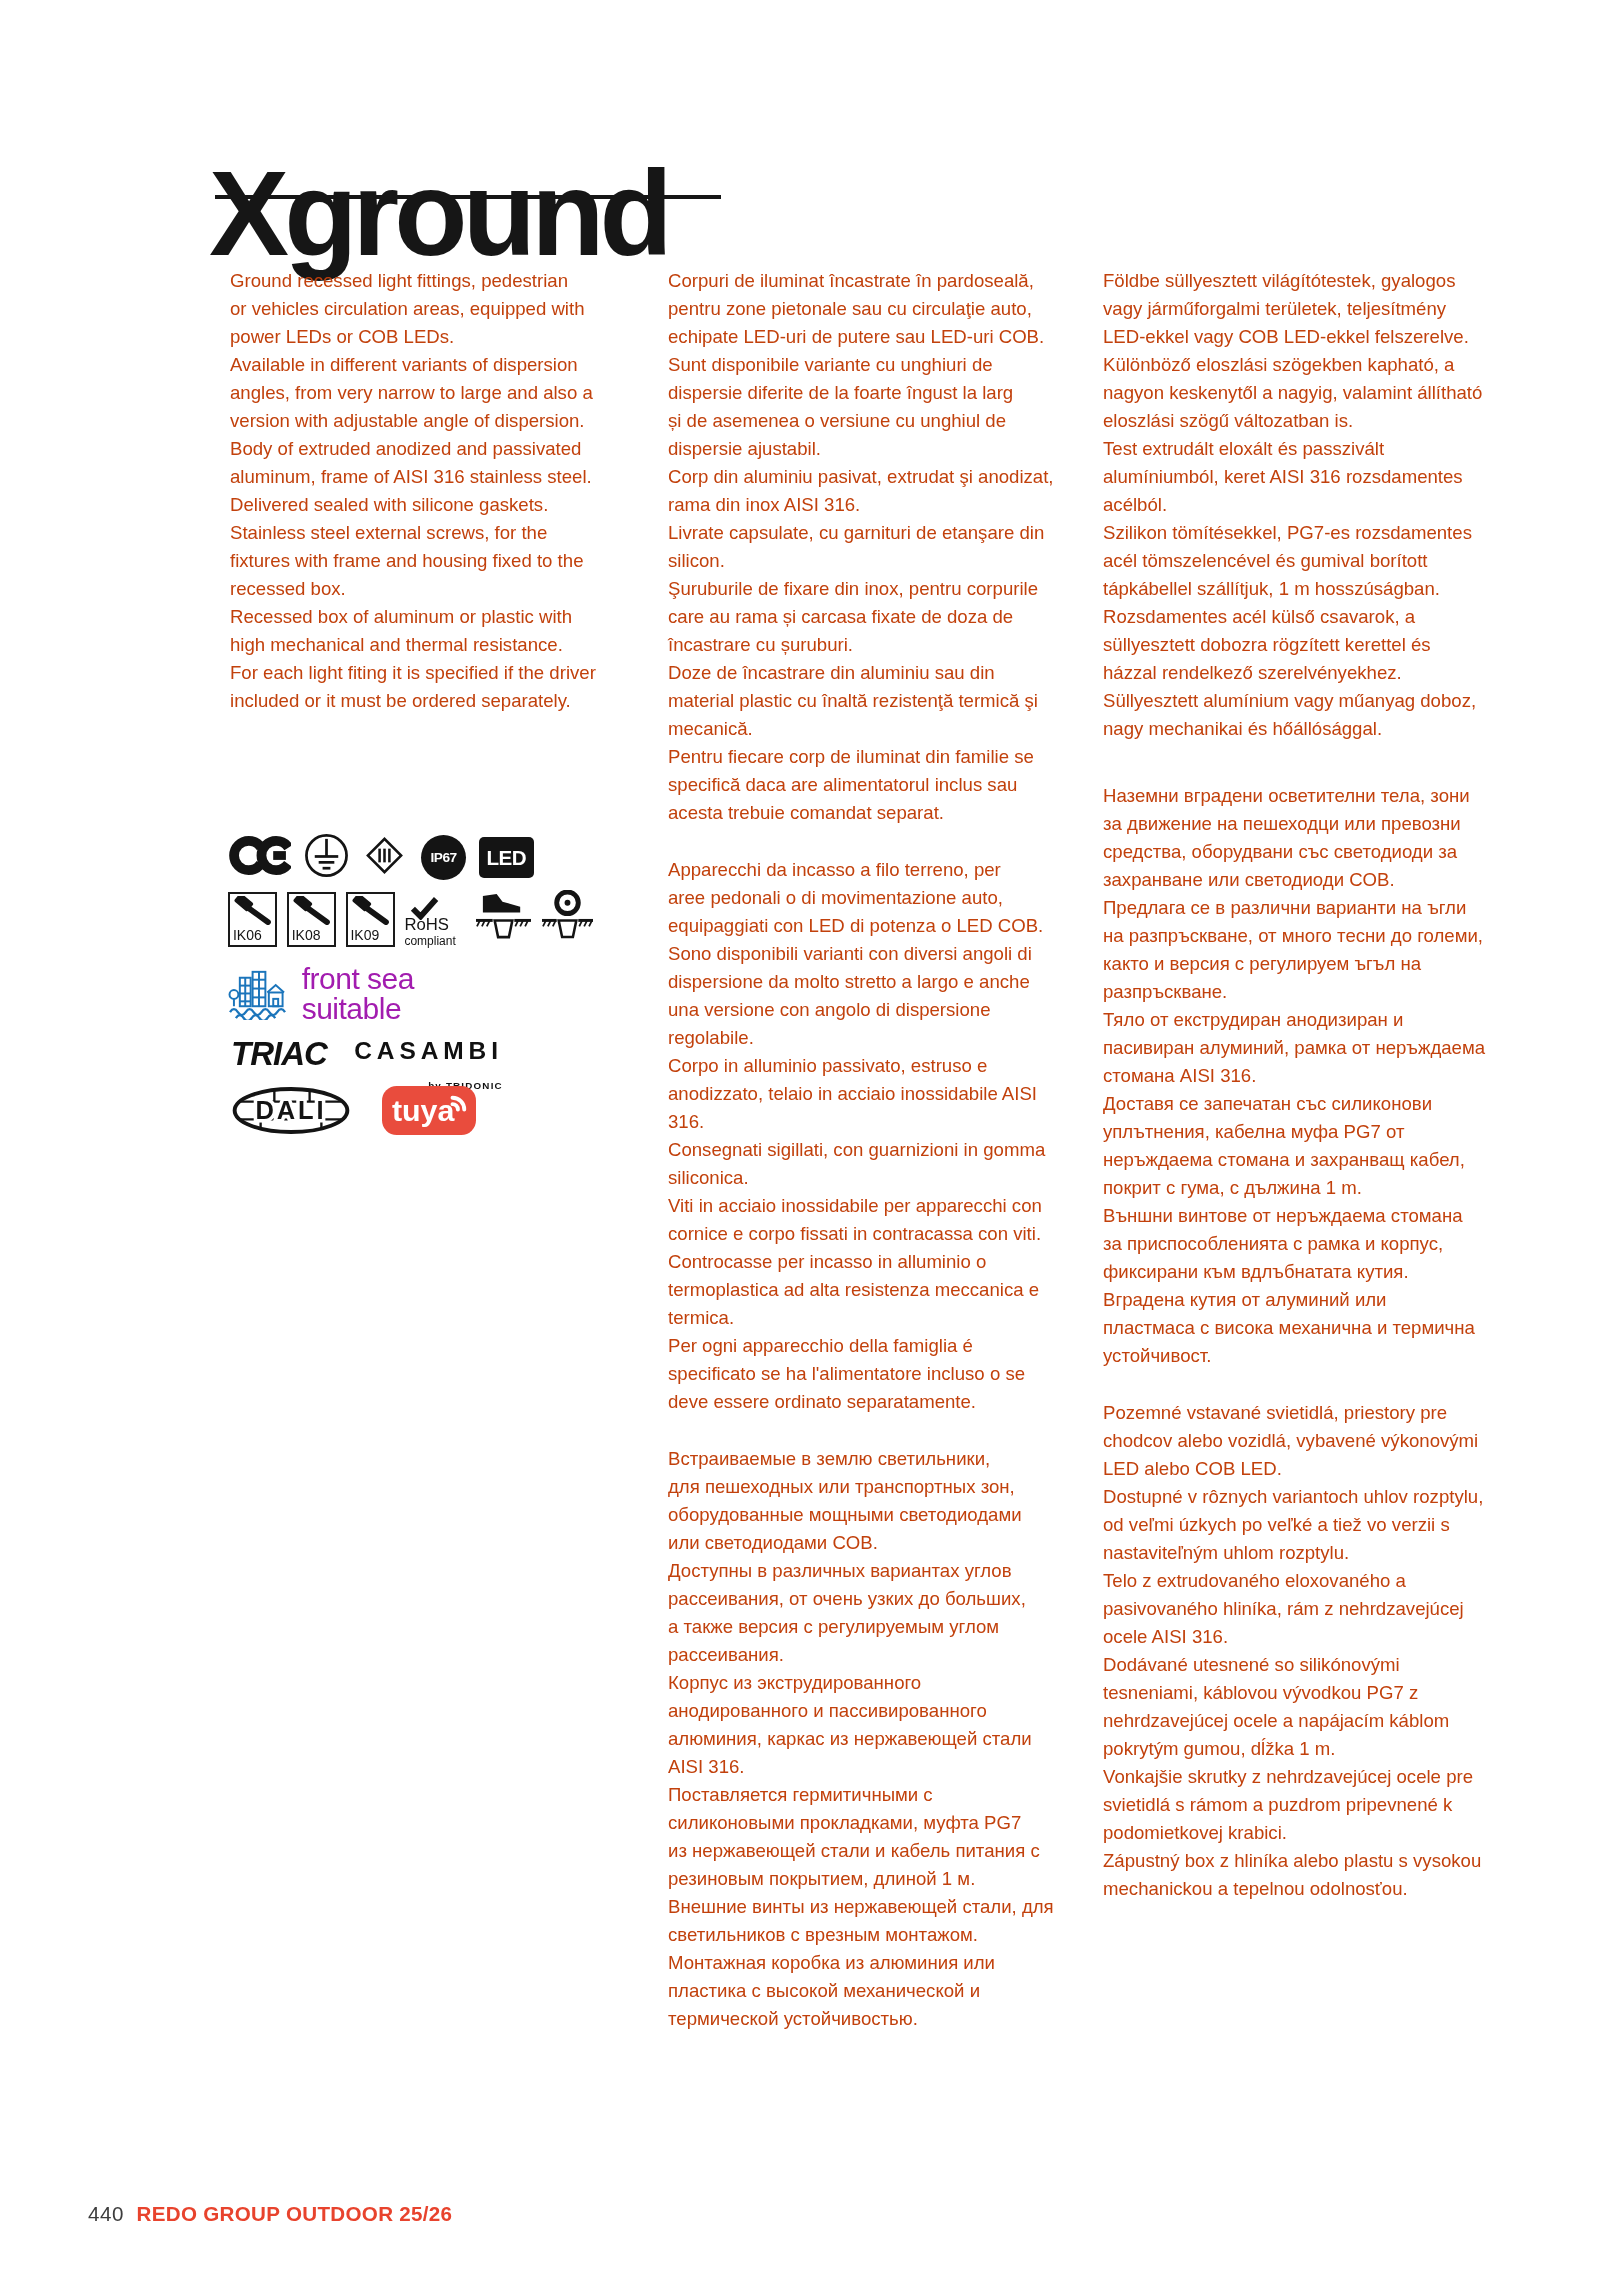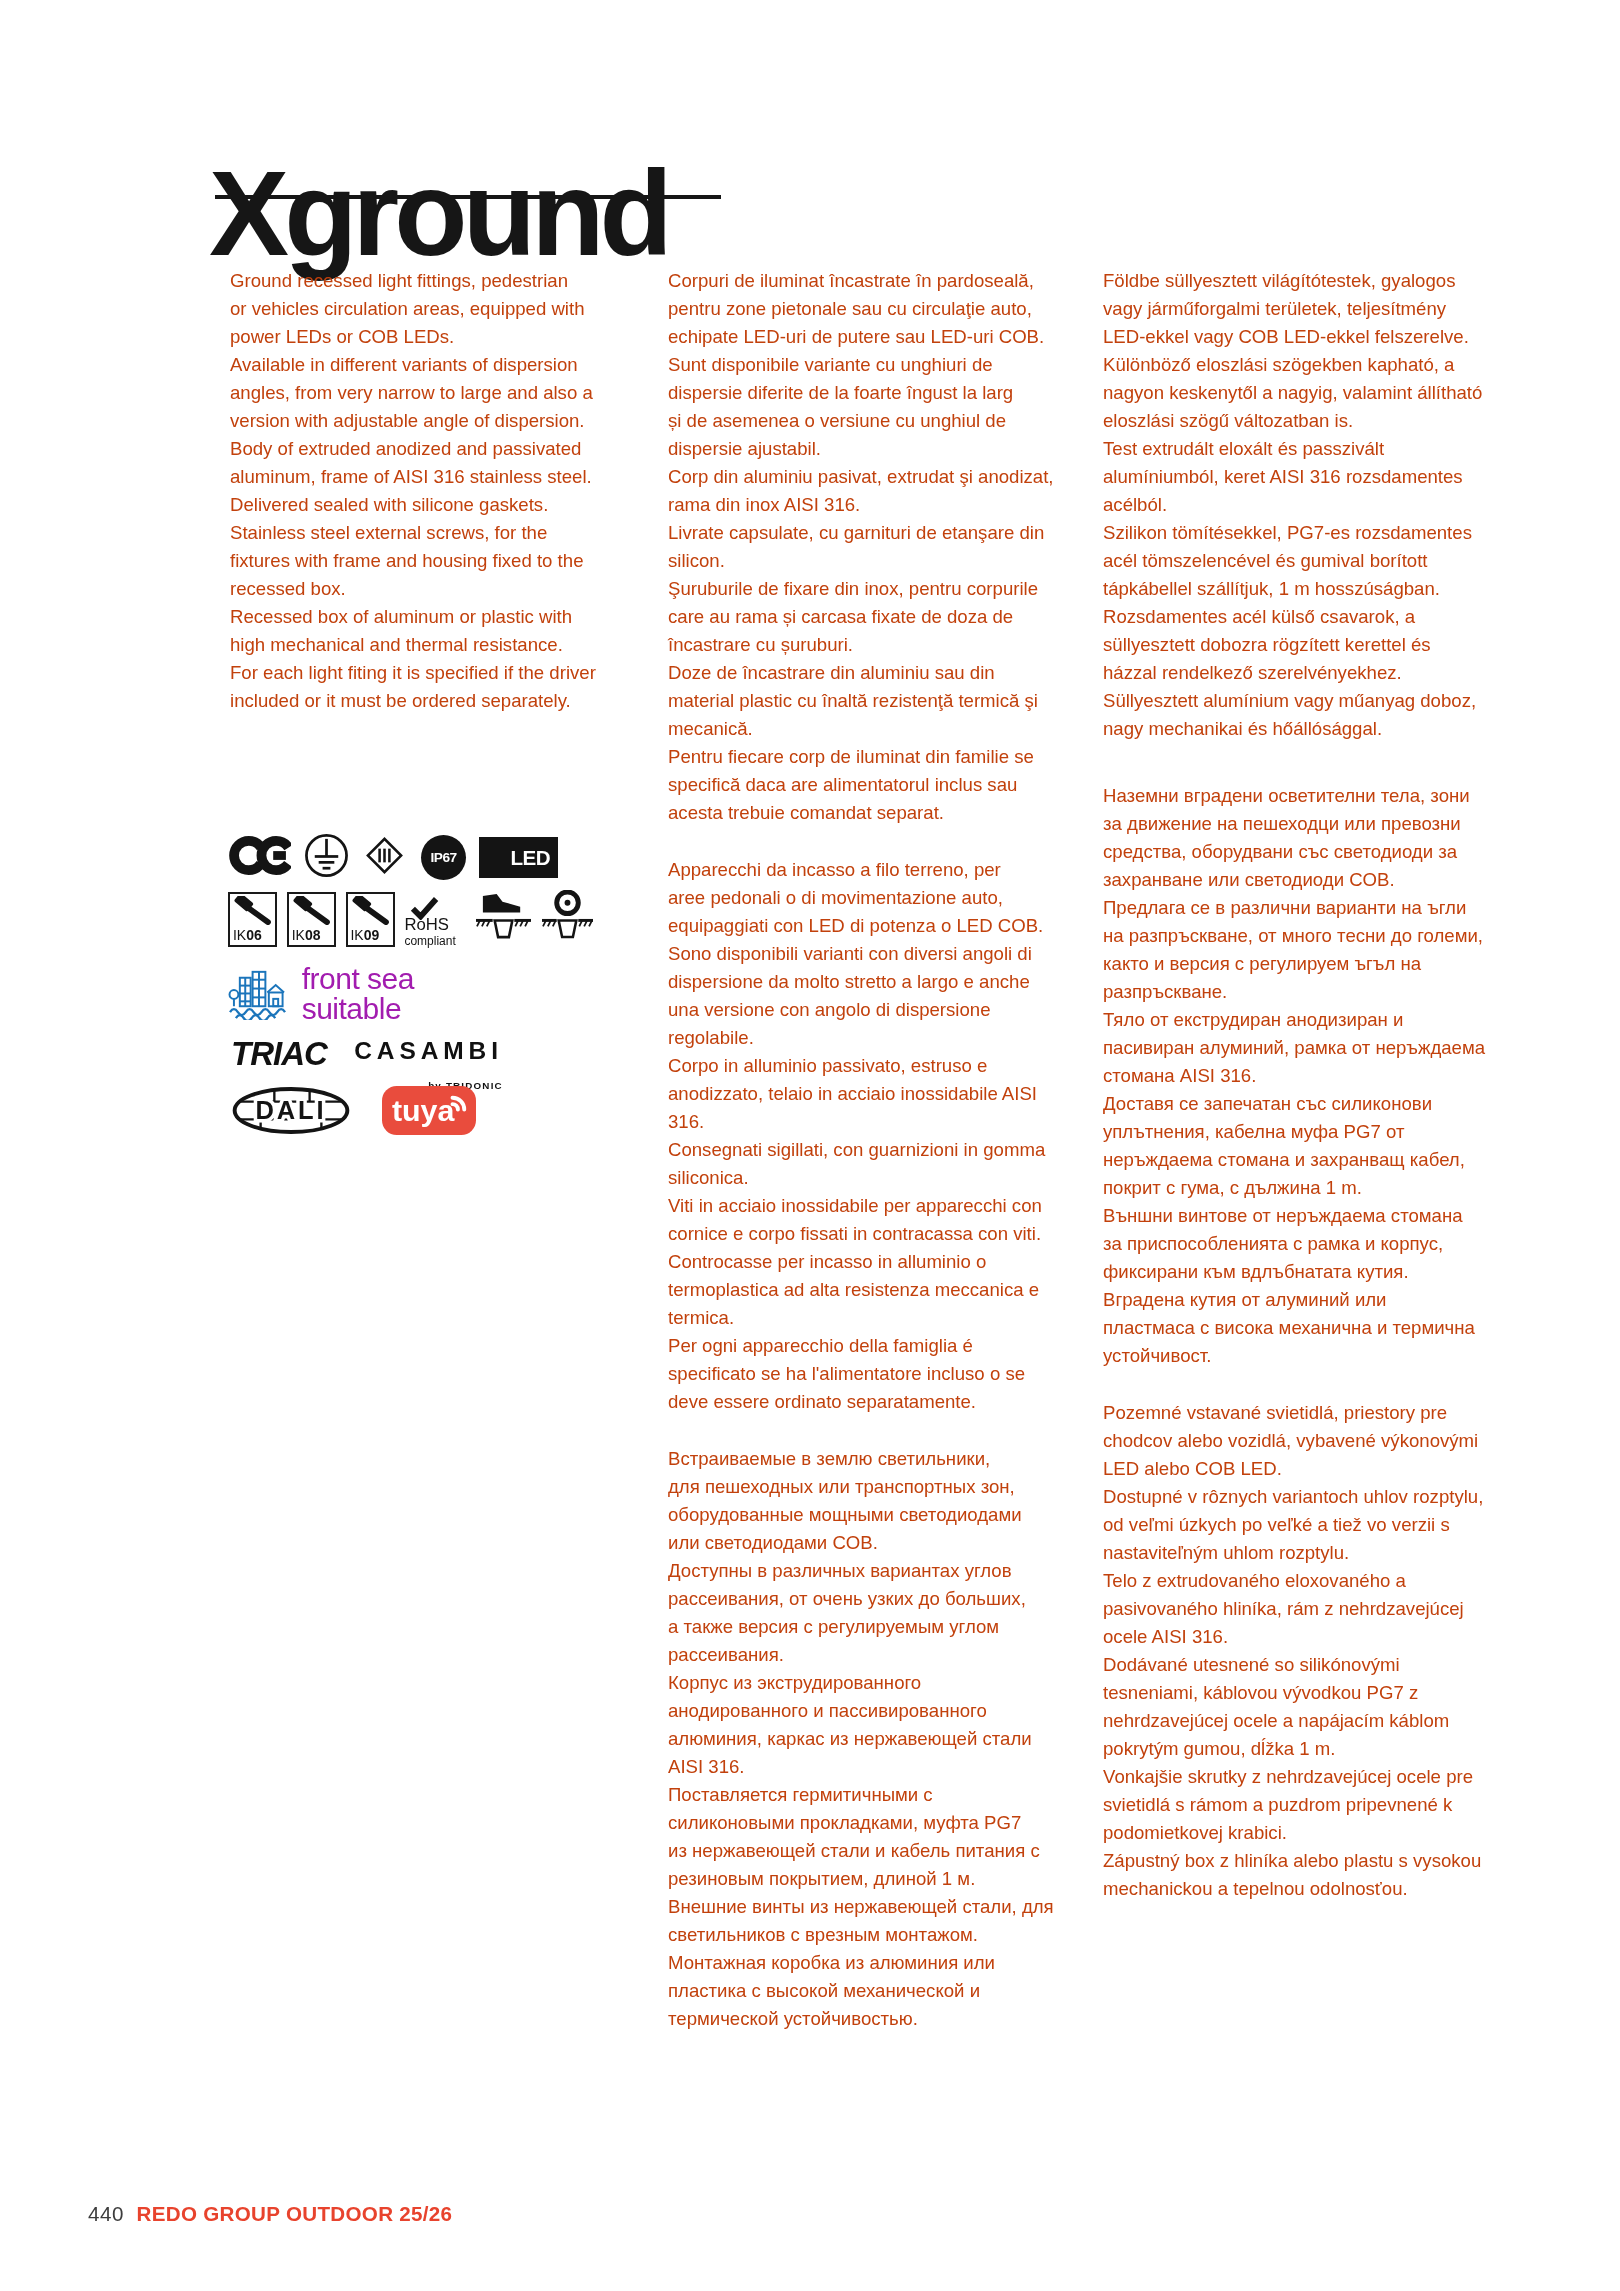--- a/index.html
+++ b/index.html
@@ -21,32 +21,32 @@
   
   .badges{position:absolute;left:228px;top:833px;width:461px}
   .badge-row-1{display:flex;align-items:center;gap:12.7px;height:49px}
   .badge-row-2{display:flex;align-items:flex-end;gap:9.8px;margin-top:7.8px;height:57px}
   .ip-badge{
     width:45px;height:45px;border-radius:50%;background:#141414;color:#fff;
     display:flex;align-items:center;justify-content:center;
     font-weight:700;font-size:13.7px;letter-spacing:-0.5px;
   }
   .led-badge{
-    width:55px;height:41px;border-radius:0;background:#141414;color:#fff;
+    width:55px;height:41px;border-radius:5px;background:#141414;color:#fff;
     display:flex;align-items:center;justify-content:center;
-    font-weight:700;font-size:20.6px;letter-spacing:-0.5px;padding-left:24px;
+    font-weight:700;font-size:20.6px;letter-spacing:-0.5px;
   }
   .ik-box{
     width:49px;height:55px;border:2.9px solid #1a1a1a;position:relative;background:#fff;box-sizing:border-box;
   }
   .ik-box svg{position:absolute;left:1px;top:2px}
   .ik-label{
     position:absolute;left:2.9px;bottom:2px;font-size:14px;color:#141414;letter-spacing:0;
   }
-  .ik-label .num{font-weight:700}
+  .ik-label .num{font-weight:400}
   .rohs{display:flex;flex-direction:column;align-items:flex-start;width:61px;line-height:1}
   .rohs-check{margin-left:5.9px}
   .rohs-name{font-weight:400;font-size:16.7px;color:#141414;margin-top:-2.9px}
   .rohs-sub{font-size:12px;color:#141414;margin-top:1px}
 
   
   .front-sea{position:absolute;left:228px;top:963px;display:flex;align-items:center;gap:12.7px}
   .front-sea-text{color:#a21caf;font-size:30px;line-height:30px;font-weight:400;letter-spacing:-0.5px}
   .brand-row-1{position:absolute;left:231px;top:1037px;display:flex;align-items:flex-start;gap:27.4px}
   .triac{font-size:33px;line-height:33px;font-weight:700;font-style:italic;letter-spacing:-1px;color:#111}

